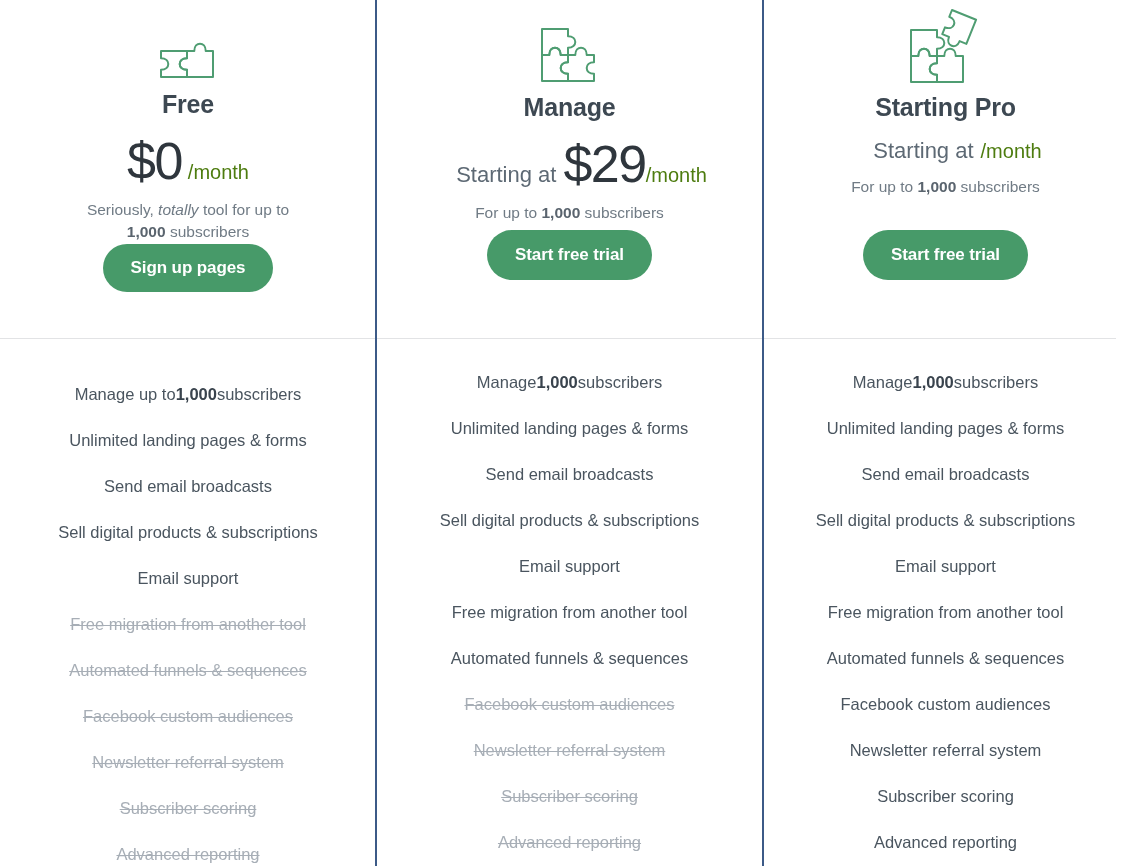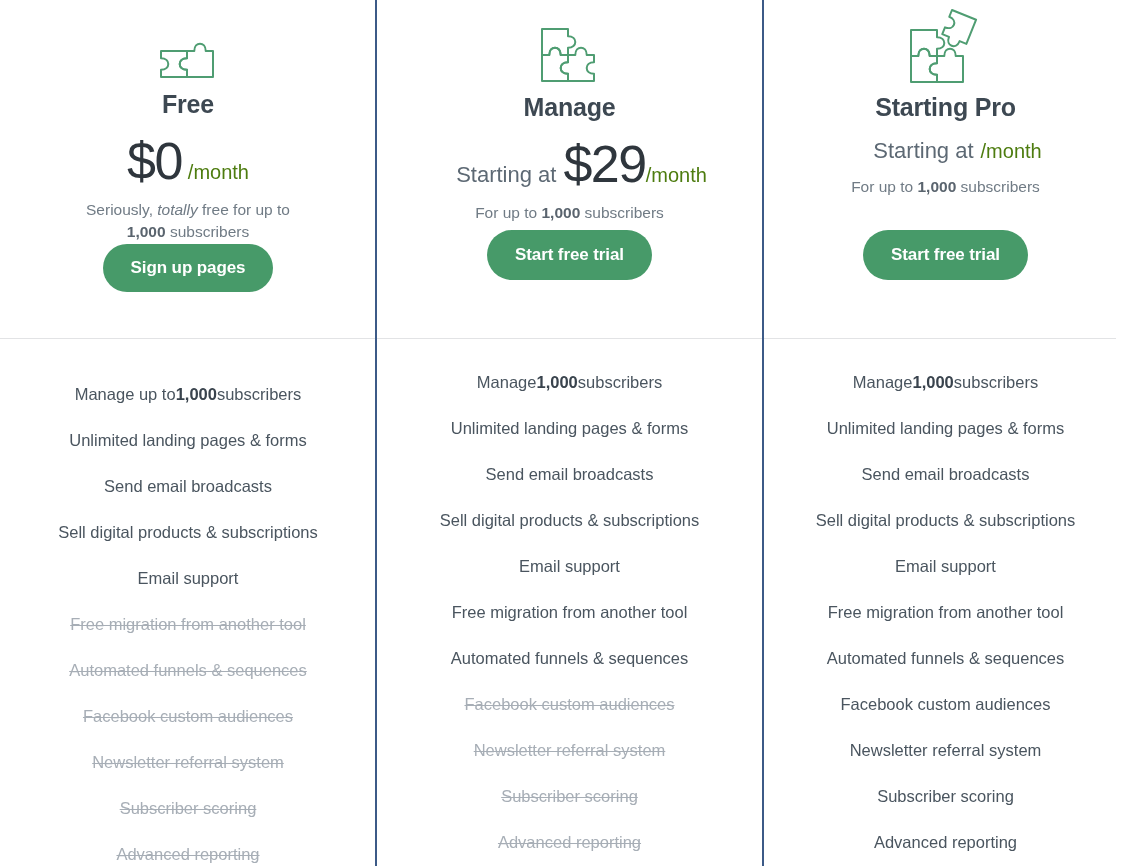--- a/index.html
+++ b/index.html
@@ -191,21 +191,21 @@
             <svg width="60" height="56" viewBox="0 0 60 56" fill="none" stroke="#4f9d72" stroke-width="2" stroke-linejoin="round">
               <path d="M 3 24 L 29 24 L 29 31.28 C 19.276 31.28, 19.276 42.72, 29 42.72 L 29 50 L 3 50 L 3 42.72 C 12.724 42.72, 12.724 31.28, 3 31.28 Z"></path>
               <path d="M 29 24 L 36.28 24 C 36.28 14.276, 47.72 14.276, 47.72 24 L 55 24 L 55 50 L 29 50 L 29 42.72 C 19.276 42.72, 19.276 31.28, 29 31.28 Z"></path>
             </svg>
           </div>
           <div class="plan-name">Free</div>
           <div class="plan-price-row">
             <span class="price-amount">$0</span>
             <span class="price-suffix spaced">/month</span>
           </div>
-          <div class="plan-note"><span>Seriously, </span><i>totally</i><span> free for up to </span><b>1,000</b><span> subscribers</span></div>
+          <div class="plan-note"><span>Seriously, </span><i>totally</i><span> tool for up to </span><b>1,000</b><span> subscribers</span></div>
           <button class="plan-cta">Sign up pages</button>
         </div>
         <div class="plan-features">
           <div class="feature-item">
             <span>Manage up to </span>
             <b>1,000</b>
             <span> subscribers</span>
           </div>
           <div class="feature-item">
             <span>Unlimited landing pages &amp; forms</span>

